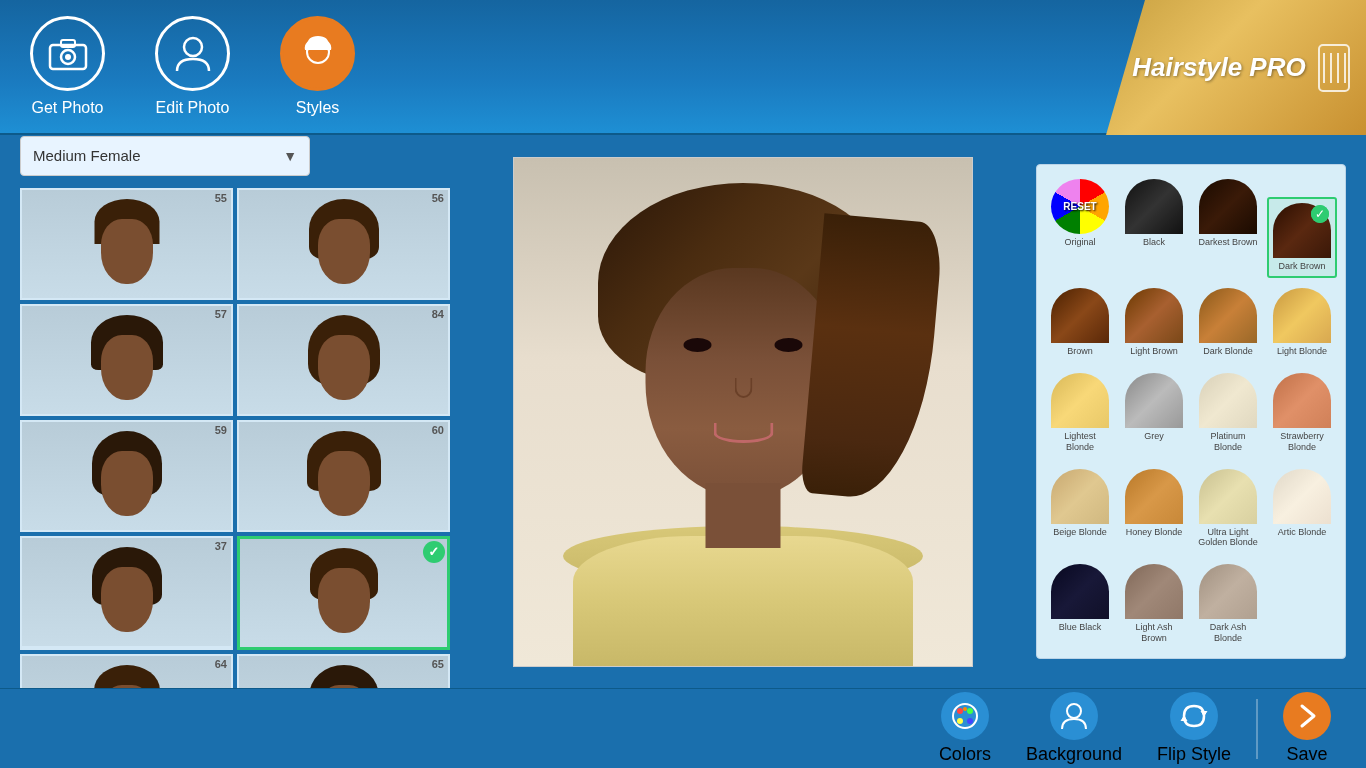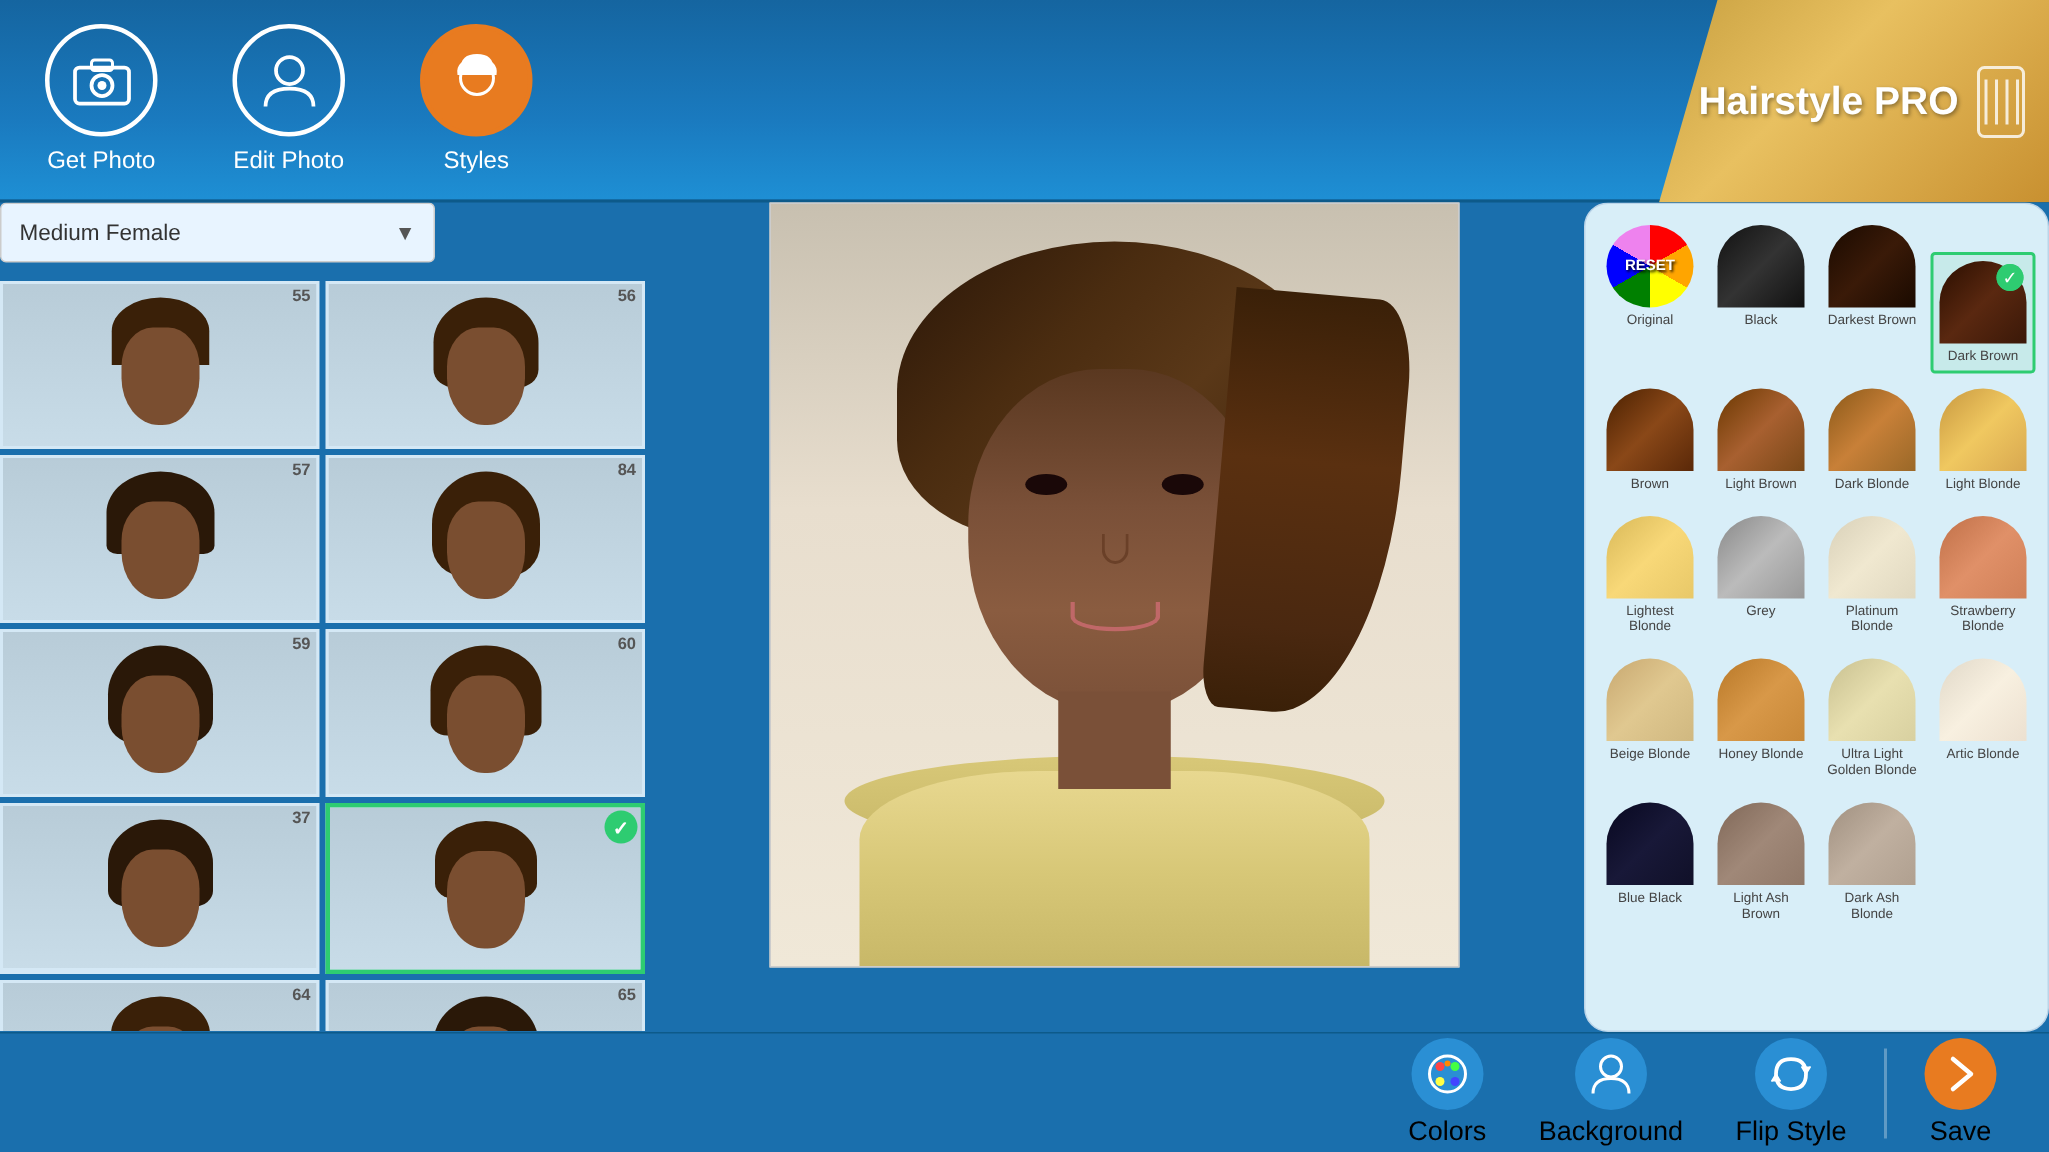--- a/index.html
+++ b/index.html
@@ -67,30 +67,33 @@
       align-items: center;
       justify-content: center;
       clip-path: polygon(15% 0%, 100% 0%, 100% 100%, 0% 100%);
       overflow: hidden;
     }
 
     .brand-text {
       color: white;
       font-size: 26px;
       font-weight: bold;
+      font-style: italic;
       text-shadow: 1px 1px 3px rgba(0,0,0,0.4);
       margin-left: 14px;
       z-index: 2;
     }
 
     
     .main-content {
       display: flex;
       height: calc(768px - 135px - 80px);
+      padding: 20px;
       gap: 15px;
+      align-items: center;
     }
 
     
     .styles-panel {
       width: 430px;
       background: transparent;
       flex-shrink: 0;
     }
 
     .styles-dropdown {
@@ -190,21 +193,21 @@
       display: flex;
       flex-direction: column;
       align-items: center;
     }
 
     
     .colors-panel {
       width: 310px;
       background: #d8eef8;
       border: 1px solid #bbd4e8;
-      border-radius: 16px;
+      border-radius: 4px;
       padding: 8px;
       flex-shrink: 0;
     }
 
     .color-grid {
       display: grid;
       grid-template-columns: repeat(4, 1fr);
       gap: 4px;
     }
 

